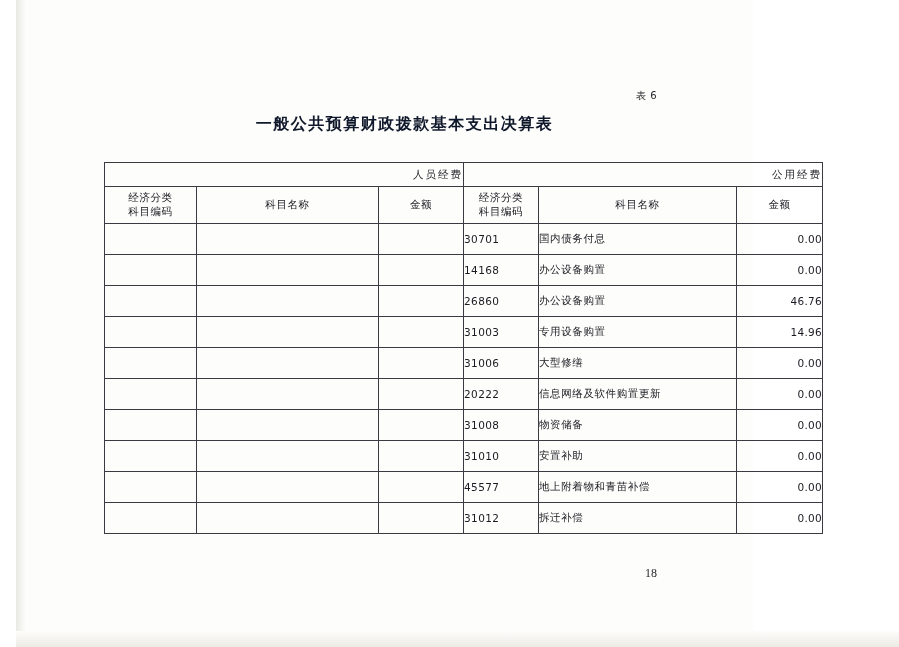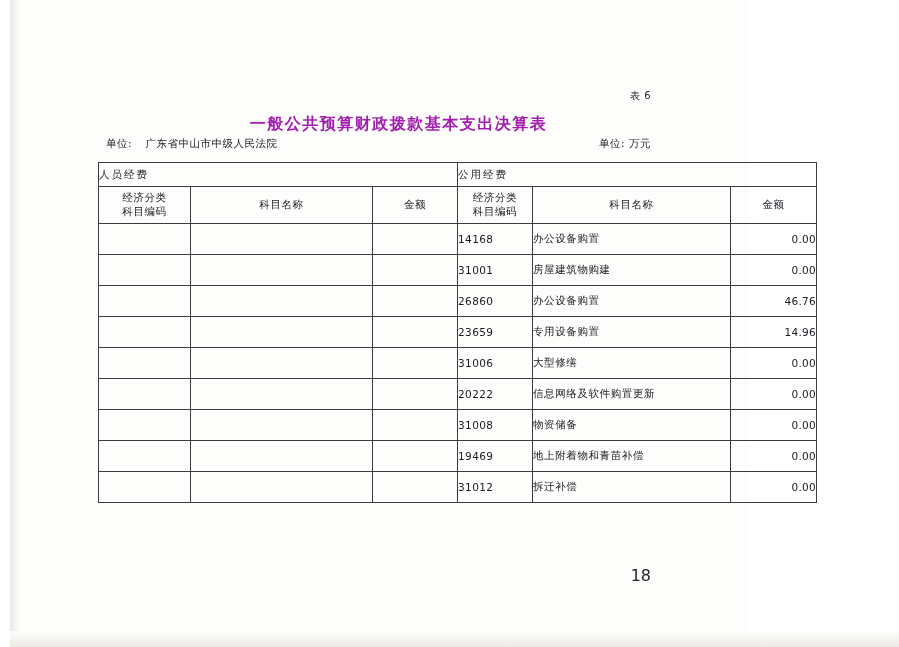--- a/index.html
+++ b/index.html
@@ -10,21 +10,21 @@
   body {
     width: 899px;
     height: 647px;
     font-family: "DejaVu Sans", sans-serif;
     color: #1a1a22;
     position: relative;
     overflow: hidden;
   }
   .page {
     position: absolute;
-    left: 10px; top: 0;
+    left: 16px; top: 0;
     width: 737px;
     height: 647px;
     background: #fdfdfb;
   }
   
   .scan-edge-left {
     position: absolute; left: 0; top: 0; width: 10px; height: 647px;
     background: linear-gradient(to right, #e9e9e4, #fdfdfb);
   }
   .scan-edge-bottom {
@@ -43,21 +43,21 @@
 
   .doc-title {
     position: absolute;
     left: 0; right: 0;
     top: 114px;
     text-align: center;
     font-family: "DejaVu Serif", serif;
     font-weight: bold;
     font-size: 16px;
     letter-spacing: 1.5px;
-    color: #a21caf;
+    color: #0f172a;
     padding-left: 40px;
   }
 
   .meta-row {
     position: absolute;
     left: 96px;
     right: 96px;
     top: 137px;
     height: 16px;
     font-size: 10.5px;
@@ -90,21 +90,21 @@
   }
   table.budget td, table.budget th {
     border: 1px solid #3a3a42;
     font-weight: normal;
     font-size: 10.5px;
     color: #1a1a22;
     padding: 0;
   }
   .grp-head td {
     height: 23px;
-    text-align: left;
+    text-align: right;
     letter-spacing: 2px;
     font-size: 11px;
   }
   .col-head td {
     height: 36px;
     text-align: center;
     letter-spacing: 0.6px;
     line-height: 1.32;
     font-size: 10.5px;
   }
@@ -123,42 +123,36 @@
     padding-right: 10px;
     text-align: right;
     letter-spacing: 0.3px;
   }
   .empty-cell { }
 
   .page-number {
     position: absolute;
     right: 96px;
     top: 566px;
-    font-size: 16px;
+    font-size: 12px;
     color: #26262c;
+    font-family: Liberation Serif, serif;
   }
 </style>
 </head>
 <body>
 
 <div class="page">
   <div class="scan-edge-left"></div>
   <div class="scan-edge-bottom"></div>
 
   <div class="form-code">表 6</div>
 
   <div class="doc-title">一般公共预算财政拨款基本支出决算表</div>
 
-  <div class="meta-row">
-    <div class="meta-left">
-      <span class="label">单位:</span>
-      <span class="value">广东省中山市中级人民法院</span>
-    </div>
-    <div class="meta-right">单位: 万元</div>
-  </div>
 
   <div class="table-wrap">
     <table class="budget">
       <colgroup>
         <col style="width:92px">
         <col style="width:182px">
         <col style="width:85px">
         <col style="width:75px">
         <col style="width:198px">
         <col style="width:86px">
@@ -181,45 +175,45 @@
           </td>
           <td>科目名称</td>
           <td>金额</td>
         </tr>
       </thead>
       <tbody id="table-body">
           <tr>
             <td class="c-code empty-cell"></td>
             <td class="c-name empty-cell"></td>
             <td class="c-amt empty-cell"></td>
+            <td class="c-code">30701</td>
+            <td class="c-name">国内债务付息</td>
+            <td class="c-amt">0.00</td>
+          </tr>
+          <tr>
+            <td class="c-code empty-cell"></td>
+            <td class="c-name empty-cell"></td>
+            <td class="c-amt empty-cell"></td>
             <td class="c-code">14168</td>
             <td class="c-name">办公设备购置</td>
-            <td class="c-amt">0.00</td>
-          </tr>
-          <tr>
-            <td class="c-code empty-cell"></td>
-            <td class="c-name empty-cell"></td>
-            <td class="c-amt empty-cell"></td>
-            <td class="c-code">31001</td>
-            <td class="c-name">房屋建筑物购建</td>
             <td class="c-amt">0.00</td>
           </tr>
           <tr>
             <td class="c-code empty-cell"></td>
             <td class="c-name empty-cell"></td>
             <td class="c-amt empty-cell"></td>
             <td class="c-code">26860</td>
             <td class="c-name">办公设备购置</td>
             <td class="c-amt">46.76</td>
           </tr>
           <tr>
             <td class="c-code empty-cell"></td>
             <td class="c-name empty-cell"></td>
             <td class="c-amt empty-cell"></td>
-            <td class="c-code">23659</td>
+            <td class="c-code">31003</td>
             <td class="c-name">专用设备购置</td>
             <td class="c-amt">14.96</td>
           </tr>
           <tr>
             <td class="c-code empty-cell"></td>
             <td class="c-name empty-cell"></td>
             <td class="c-amt empty-cell"></td>
             <td class="c-code">31006</td>
             <td class="c-name">大型修缮</td>
             <td class="c-amt">0.00</td>
@@ -237,21 +231,29 @@
             <td class="c-name empty-cell"></td>
             <td class="c-amt empty-cell"></td>
             <td class="c-code">31008</td>
             <td class="c-name">物资储备</td>
             <td class="c-amt">0.00</td>
           </tr>
           <tr>
             <td class="c-code empty-cell"></td>
             <td class="c-name empty-cell"></td>
             <td class="c-amt empty-cell"></td>
-            <td class="c-code">19469</td>
+            <td class="c-code">31010</td>
+            <td class="c-name">安置补助</td>
+            <td class="c-amt">0.00</td>
+          </tr>
+          <tr>
+            <td class="c-code empty-cell"></td>
+            <td class="c-name empty-cell"></td>
+            <td class="c-amt empty-cell"></td>
+            <td class="c-code">45577</td>
             <td class="c-name">地上附着物和青苗补偿</td>
             <td class="c-amt">0.00</td>
           </tr>
           <tr>
             <td class="c-code empty-cell"></td>
             <td class="c-name empty-cell"></td>
             <td class="c-amt empty-cell"></td>
             <td class="c-code">31012</td>
             <td class="c-name">拆迁补偿</td>
             <td class="c-amt">0.00</td>

